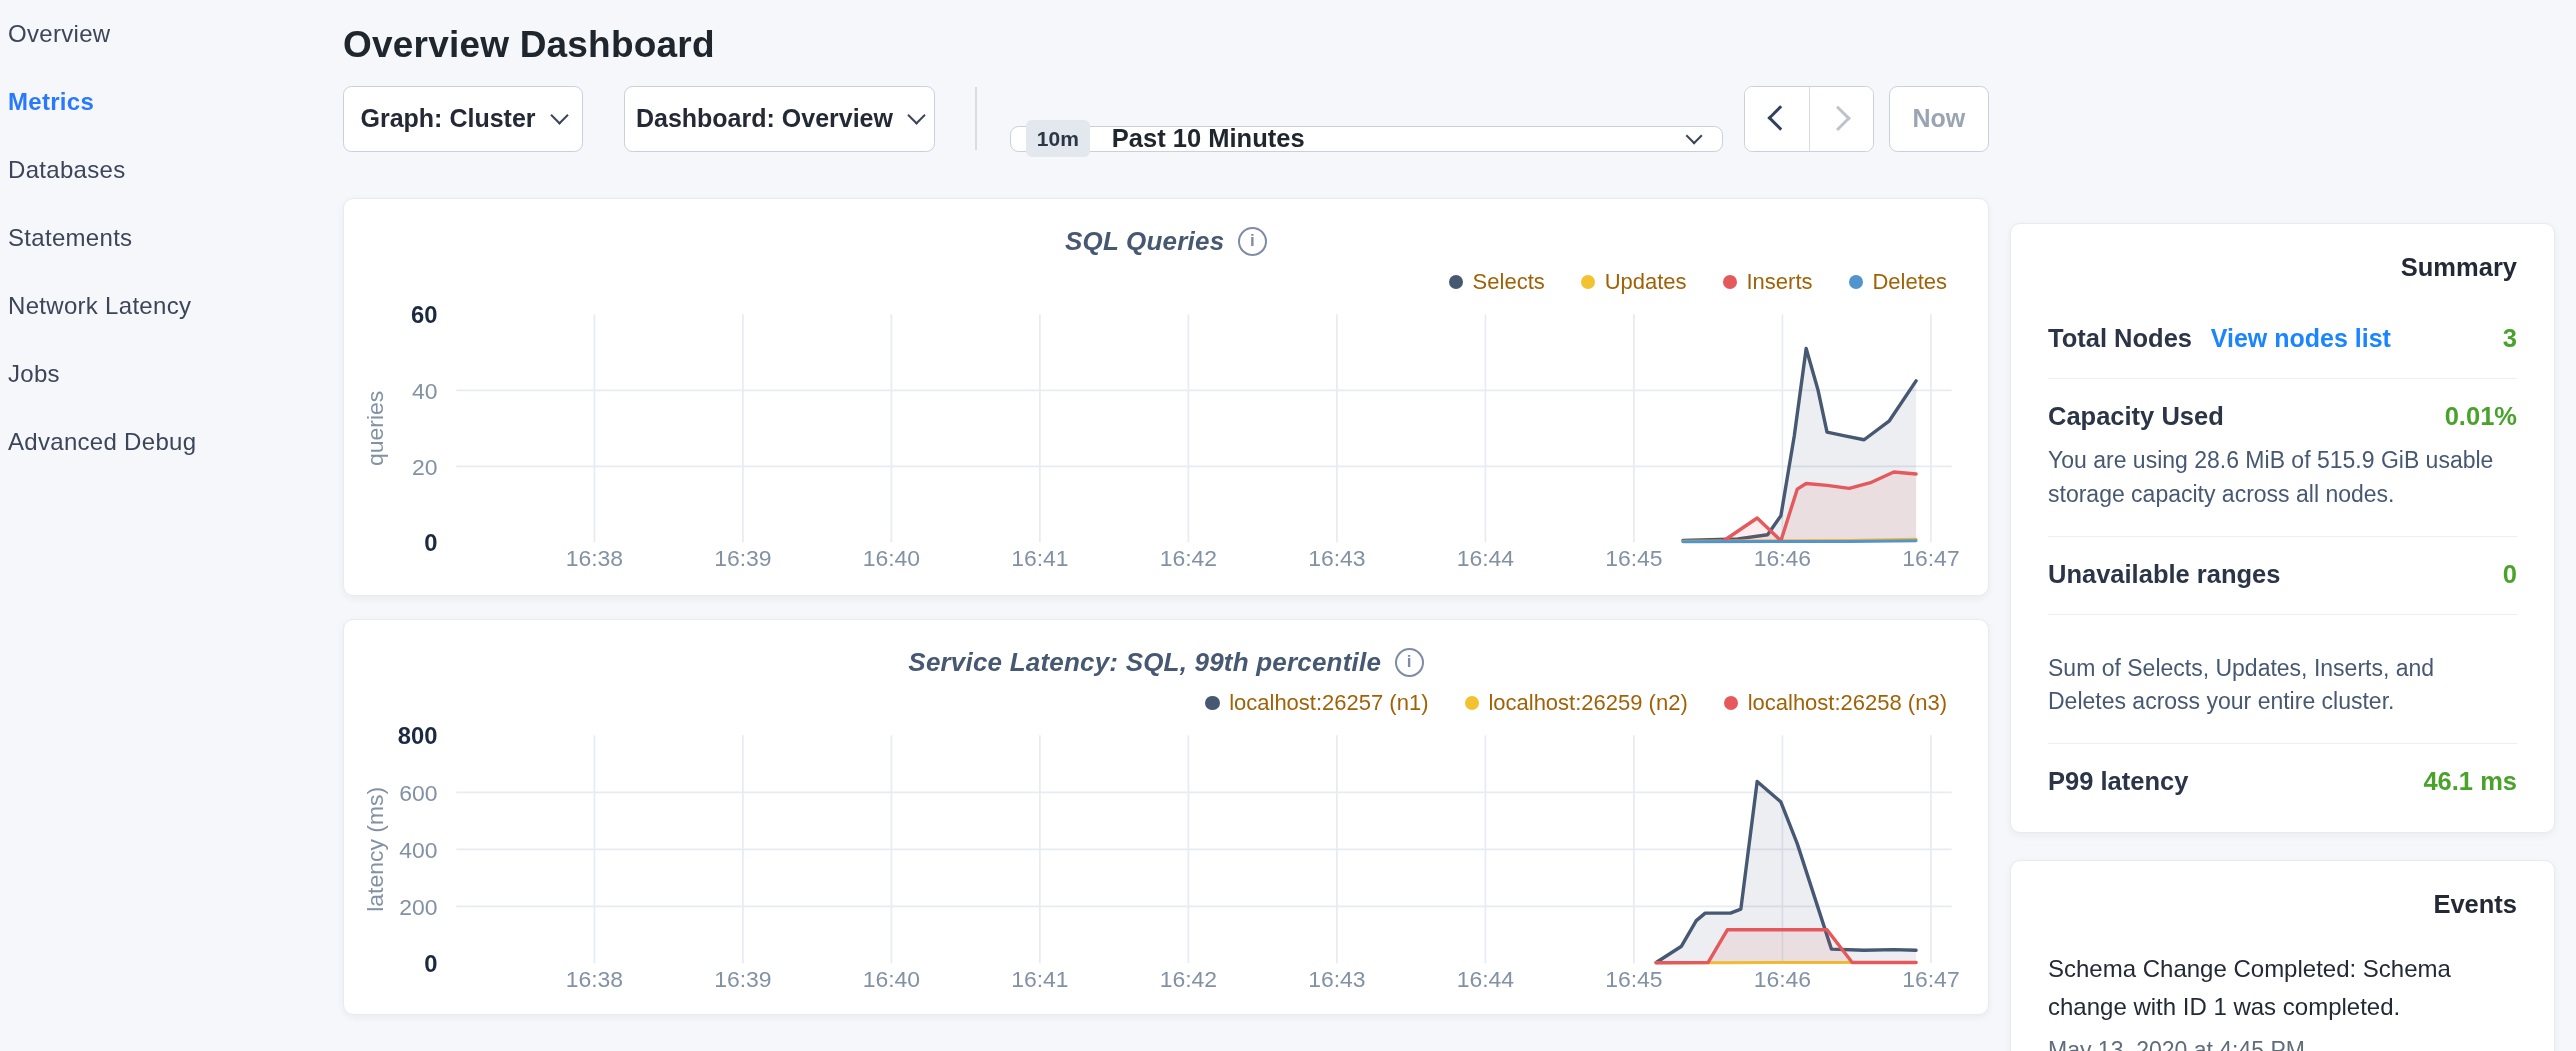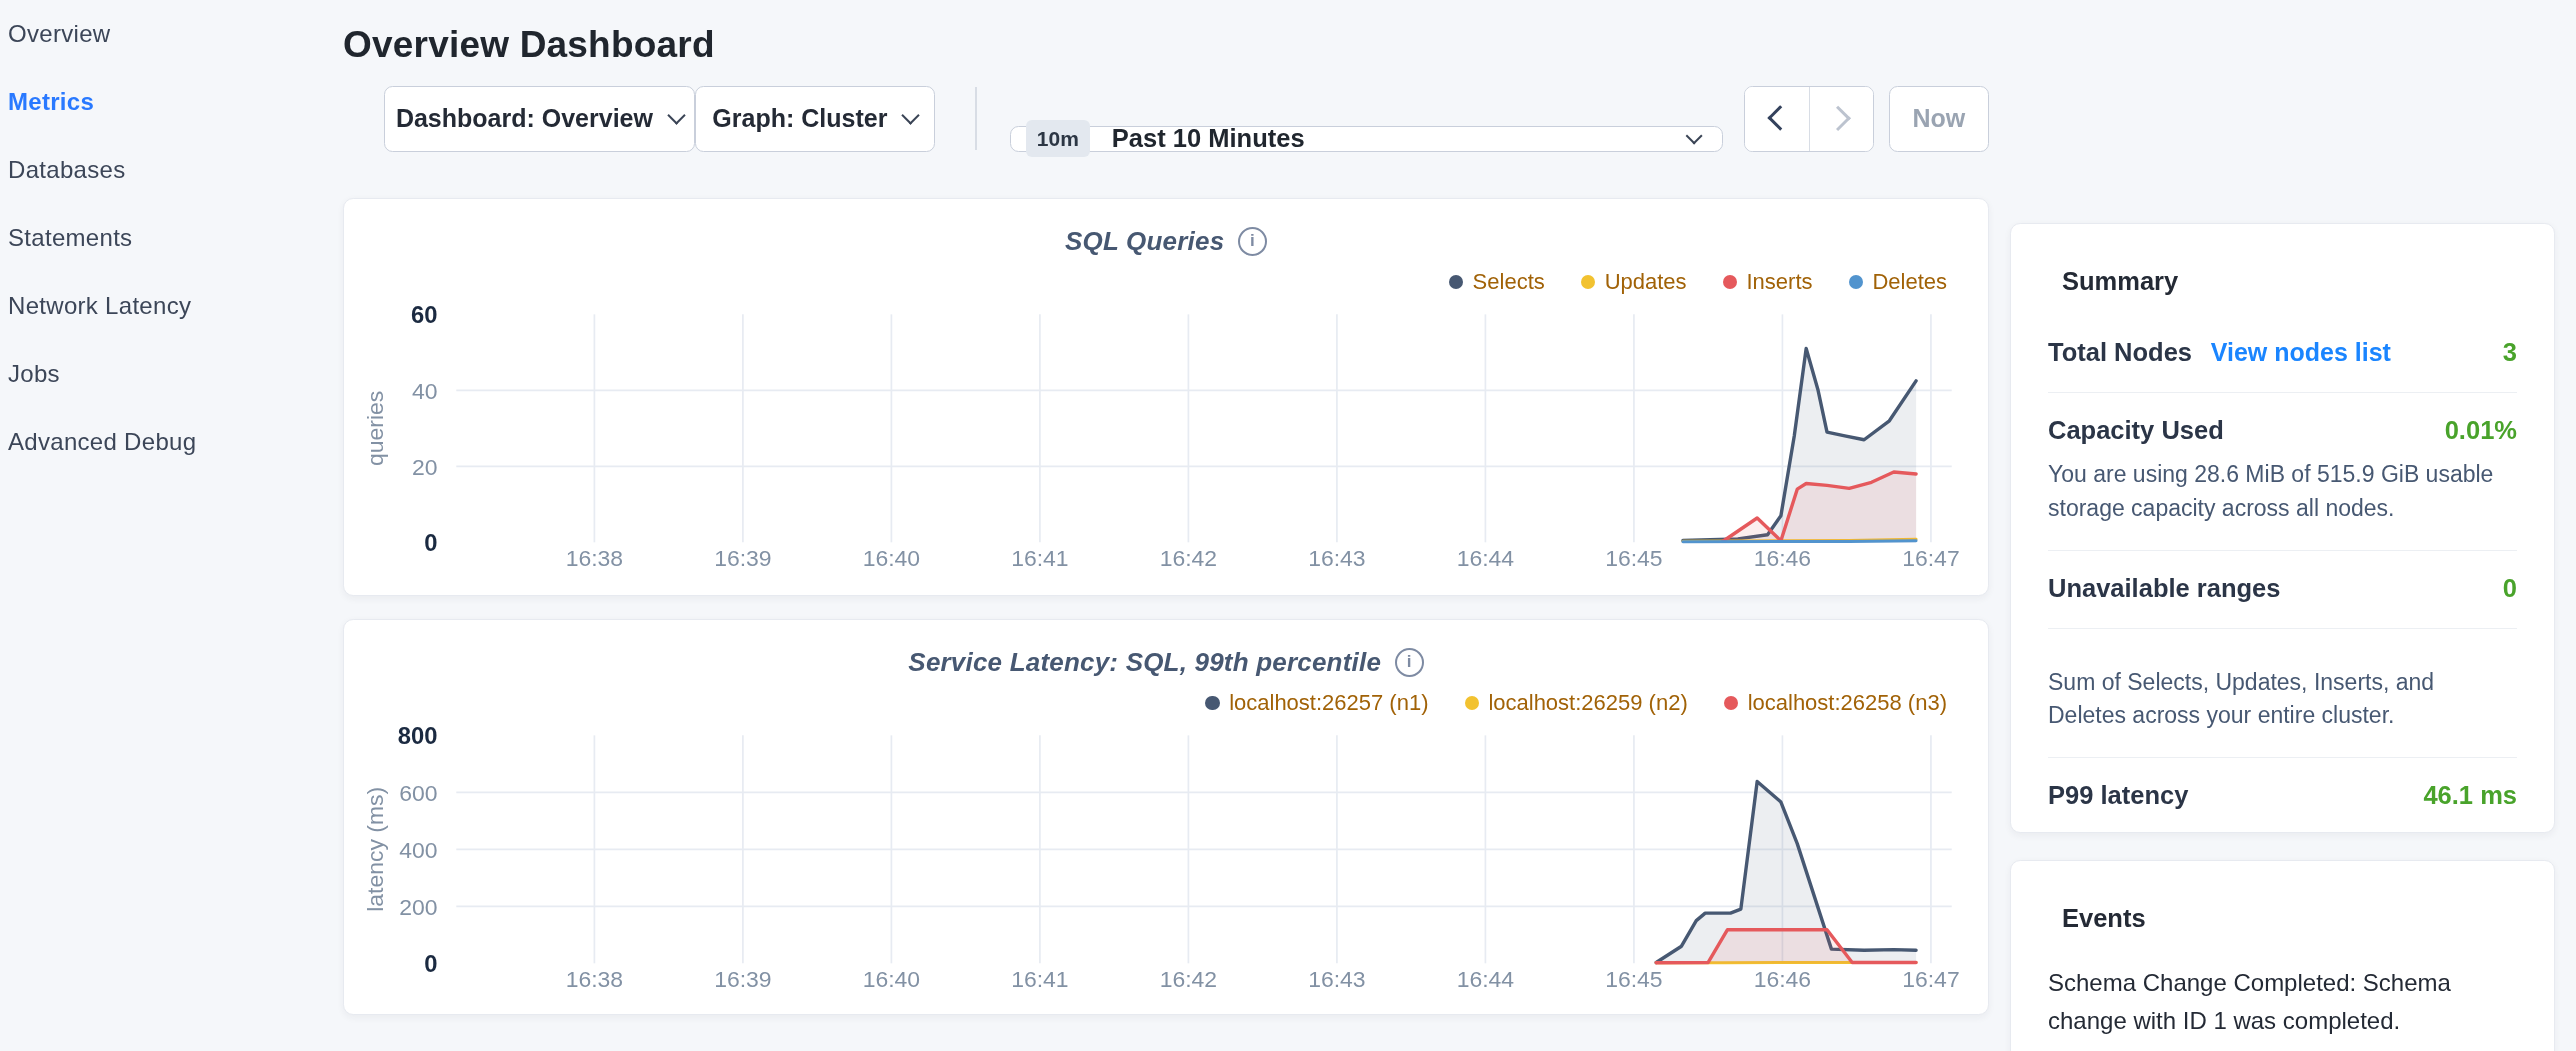--- a/index.html
+++ b/index.html
@@ -71,21 +71,21 @@
   .legend-item .dot{width:14.5px;height:14.5px;border-radius:50%;flex:0 0 auto;}
   .legend-item .llabel{font-size:22px;color:#a16207;}
   svg.chart{display:block;margin-top:10.2px;width:1646px;height:281px;}
   svg.chart line.grid{stroke:#E7EBF2;stroke-width:2;}
   svg.chart text{font-family:"Liberation Sans",sans-serif;}
   svg.chart text.tick{font-size:27px;fill:#8291A4;}
   svg.chart text.tickS{font-size:28px;font-weight:700;fill:#1B2A41;}
   
   .right-col{position:absolute;left:2010px;top:223px;width:545px;}
   .side-card{width:545px;padding:29px 37px 8.5px 37px;}
-  .side-card h3{margin:14px;text-align:left;font-size:25.5px;font-weight:700;color:#242A35;}
+  .side-card h3{margin:0;text-align:right;font-size:25.5px;font-weight:700;color:#242A35;}
   .summary-card{height:610px;}
   .s-row{padding:23px 0 25px 0;}
   .s-row + .s-row{border-top:1.7px solid #ECEFF3;}
   .s-rows{margin-top:18.7px;}
   .s-head{display:flex;align-items:baseline;}
   .s-label{font-size:25.5px;font-weight:700;color:#2B3547;}
   .s-link{font-size:25px;font-weight:600;color:var(--link,#1A85FF);margin-left:18.7px;cursor:pointer;text-decoration:none;}
   .s-val{margin-left:auto;font-size:25.5px;font-weight:700;color:var(--green,#49A32B);white-space:nowrap;}
   .s-desc{margin:13.6px 0 0 0;font-size:23px;line-height:1.45;color:#475872;}
   .events-card{margin-top:27px;height:357px;}
@@ -107,26 +107,26 @@
         <li>Network Latency</li>
         <li>Jobs</li>
         <li>Advanced Debug</li>
       </ul>
   </nav>
 
   <main class="main">
     <h1 class="page-title">Overview Dashboard</h1>
 
     <div class="controls">
+      <button class="btnish dd-graph">
+        <span>Graph: Cluster</span>
+        <span class="chev"></span>
+      </button>
       <button class="btnish dd-dashboard">
         <span>Dashboard: Overview</span>
-        <span class="chev"></span>
-      </button>
-      <button class="btnish dd-graph">
-        <span>Graph: Cluster</span>
         <span class="chev"></span>
       </button>
       <div class="vdiv"></div>
       <button class="btnish timebox">
         <span class="time-badge">10m</span>
         <span class="time-label">Past 10 Minutes</span>
         <span class="chev"></span>
       </button>
       <div class="pn">
         <button class="pbtn">

